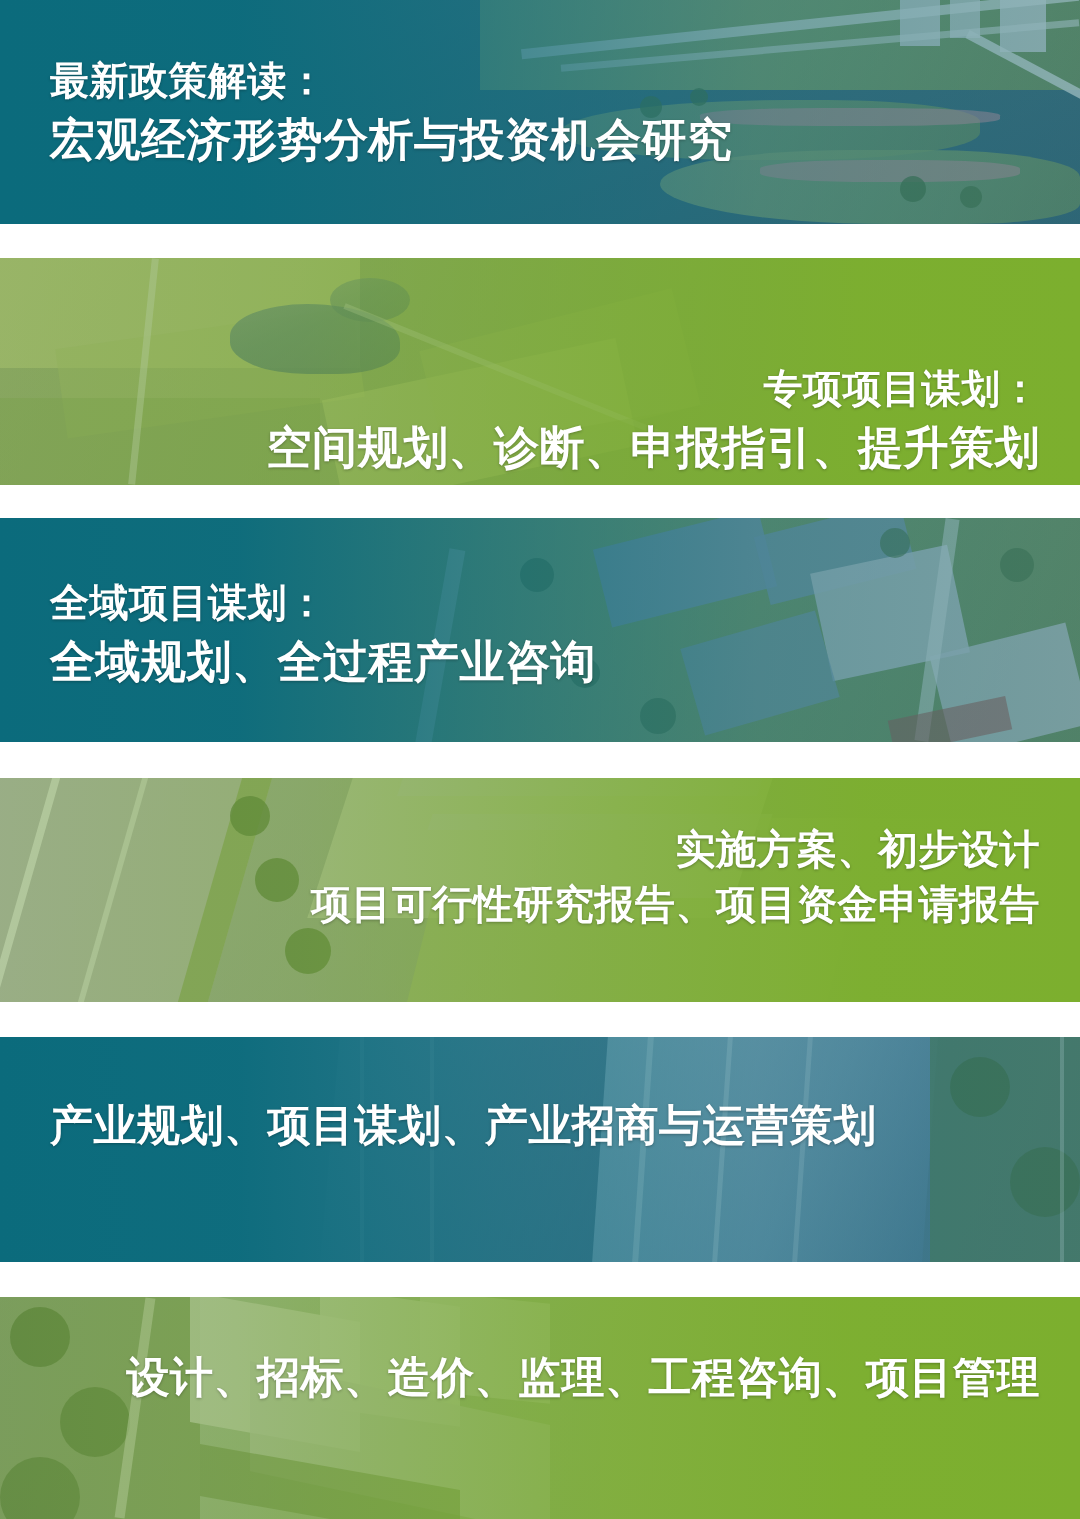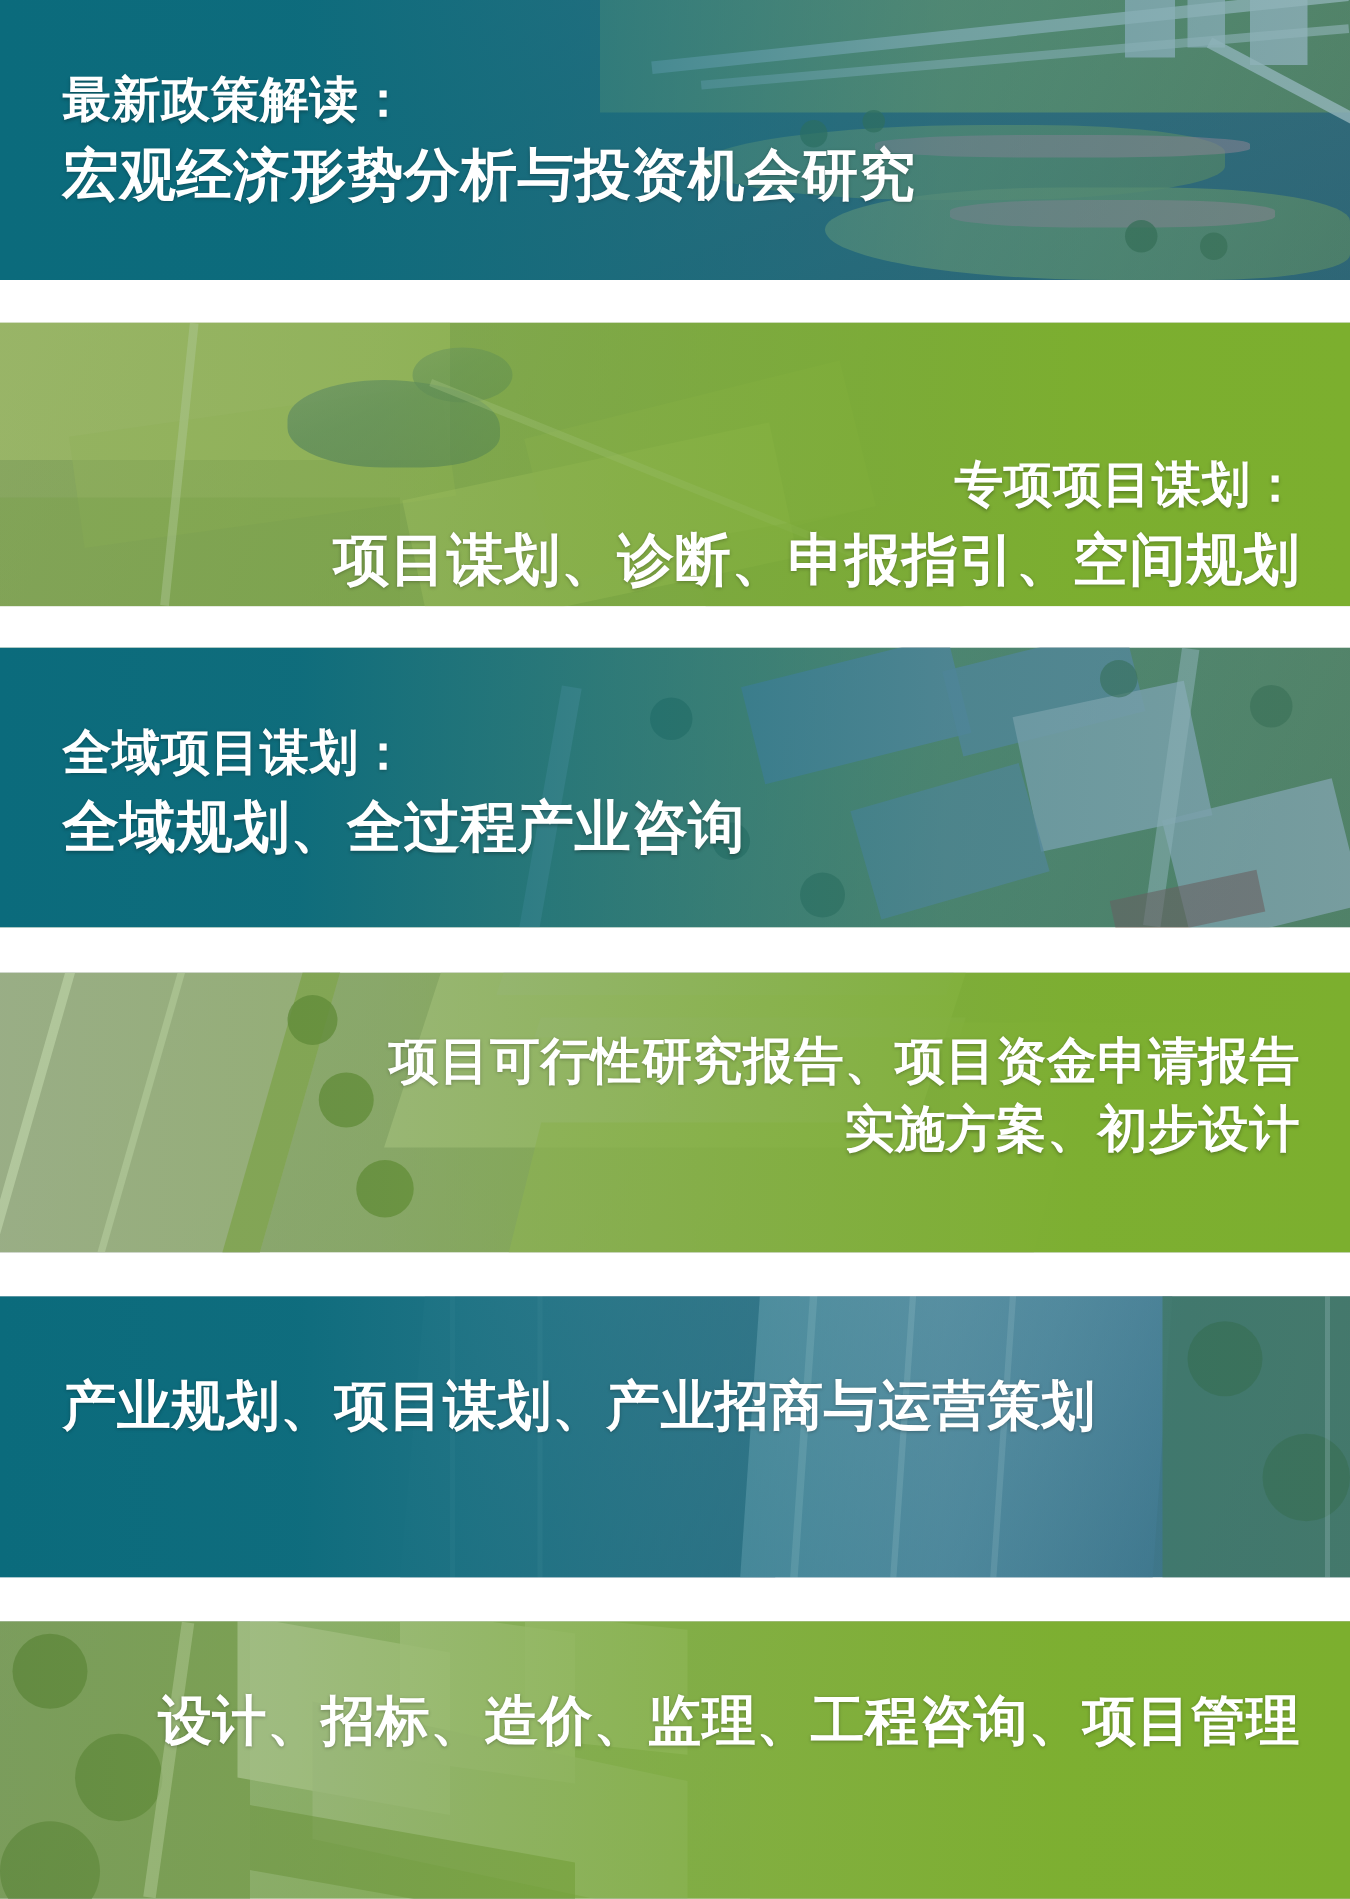--- a/index.html
+++ b/index.html
@@ -161,21 +161,21 @@
       <i class="water" style="left:330px;top:20px;width:80px;height:44px;border-radius:50%;opacity:.55;"></i>
       <i class="field-light" style="left:330px;top:110px;width:300px;height:110px;opacity:.45;transform:rotate(-12deg);"></i>
       <i class="field-mid" style="left:430px;top:60px;width:260px;height:120px;opacity:.4;transform:rotate(-14deg);"></i>
       <i class="road" style="left:140px;top:0;width:7px;height:227px;transform:rotate(6deg);opacity:.45;"></i>
       <i class="road" style="left:330px;top:120px;width:400px;height:6px;transform:rotate(22deg);opacity:.35;"></i>
       <i class="field-dark" style="left:560px;top:140px;width:380px;height:90px;opacity:.35;transform:rotate(-10deg);"></i>
       <div class="tint tint-green"></div>
     </div>
     <div class="text-block right" style="top:62px;margin-top:40px;">
       <div class="line-title">专项项目谋划：</div>
-      <div class="line-body">项目谋划、诊断、申报指引、空间规划</div>
+      <div class="line-body">空间规划、诊断、申报指引、提升策划</div>
     </div>
   </section>
 
   <section class="band" id="band-3">
     <div class="photo">
       <i class="landmass" style="left:0;top:0;width:1080px;height:224px;"></i>
       <i class="roof-blue" style="left:600px;top:10px;width:170px;height:80px;transform:rotate(-14deg);opacity:.85;"></i>
       <i class="roof-blue" style="left:760px;top:0;width:150px;height:70px;transform:rotate(-14deg);opacity:.8;"></i>
       <i class="roof-grey" style="left:820px;top:40px;width:140px;height:110px;transform:rotate(-12deg);opacity:.85;"></i>
       <i class="roof-blue" style="left:690px;top:110px;width:140px;height:90px;transform:rotate(-16deg);opacity:.7;"></i>
@@ -207,22 +207,22 @@
       <i class="tree" style="left:255px;top:80px;width:44px;height:44px;opacity:.8;"></i>
       <i class="tree" style="left:285px;top:150px;width:46px;height:46px;opacity:.8;"></i>
       <i style="left:330px;top:0;width:420px;height:140px;background:#b9c3b5;transform:skewX(-18deg);opacity:.8;"></i>
       <i class="roof-grey" style="left:400px;top:0;width:360px;height:18px;transform:skewX(-18deg);opacity:.7;"></i>
       <i class="roof-grey" style="left:430px;top:36px;width:340px;height:16px;transform:skewX(-18deg);opacity:.65;"></i>
       <i style="left:420px;top:120px;width:420px;height:104px;background:#9fb383;transform:skewX(-14deg);opacity:.7;"></i>
       <i style="left:760px;top:40px;width:320px;height:184px;background:#aab89a;opacity:.6;"></i>
       <div class="tint tint-green"></div>
     </div>
     <div class="text-block right" style="top:44px;">
+      <div class="line-body sm">实施方案、初步设计</div>
       <div class="line-body sm">项目可行性研究报告、项目资金申请报告</div>
-      <div class="line-body sm">实施方案、初步设计</div>
     </div>
   </section>
 
   <section class="band" id="band-5">
     <div class="photo">
       <i class="glass" style="left:0;top:0;width:1080px;height:225px;"></i>
       <i class="glass" style="left:330px;top:0;width:300px;height:225px;opacity:.9;transform:skewX(-5deg);"></i>
       <i style="left:600px;top:0;width:330px;height:225px;background:linear-gradient(110deg,#a8bccb 0%,#7d9cb2 60%,#5d8099 100%);transform:skewX(-4deg);"></i>
       <i style="left:640px;top:0;width:6px;height:225px;background:rgba(255,255,255,.35);transform:skewX(-4deg);"></i>
       <i style="left:720px;top:0;width:5px;height:225px;background:rgba(255,255,255,.28);transform:skewX(-4deg);"></i>

